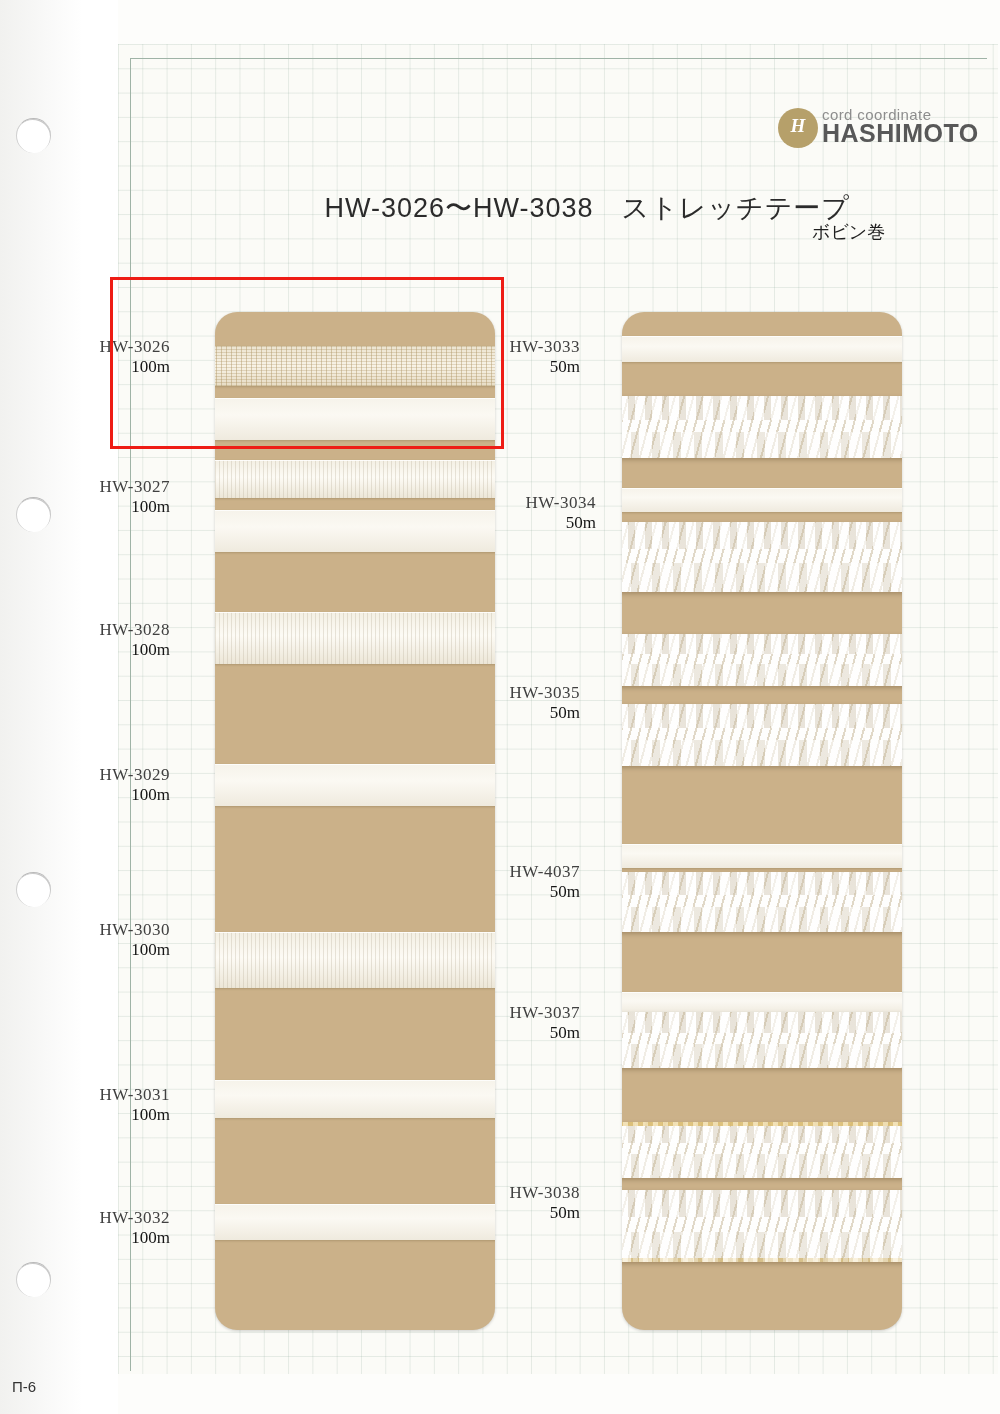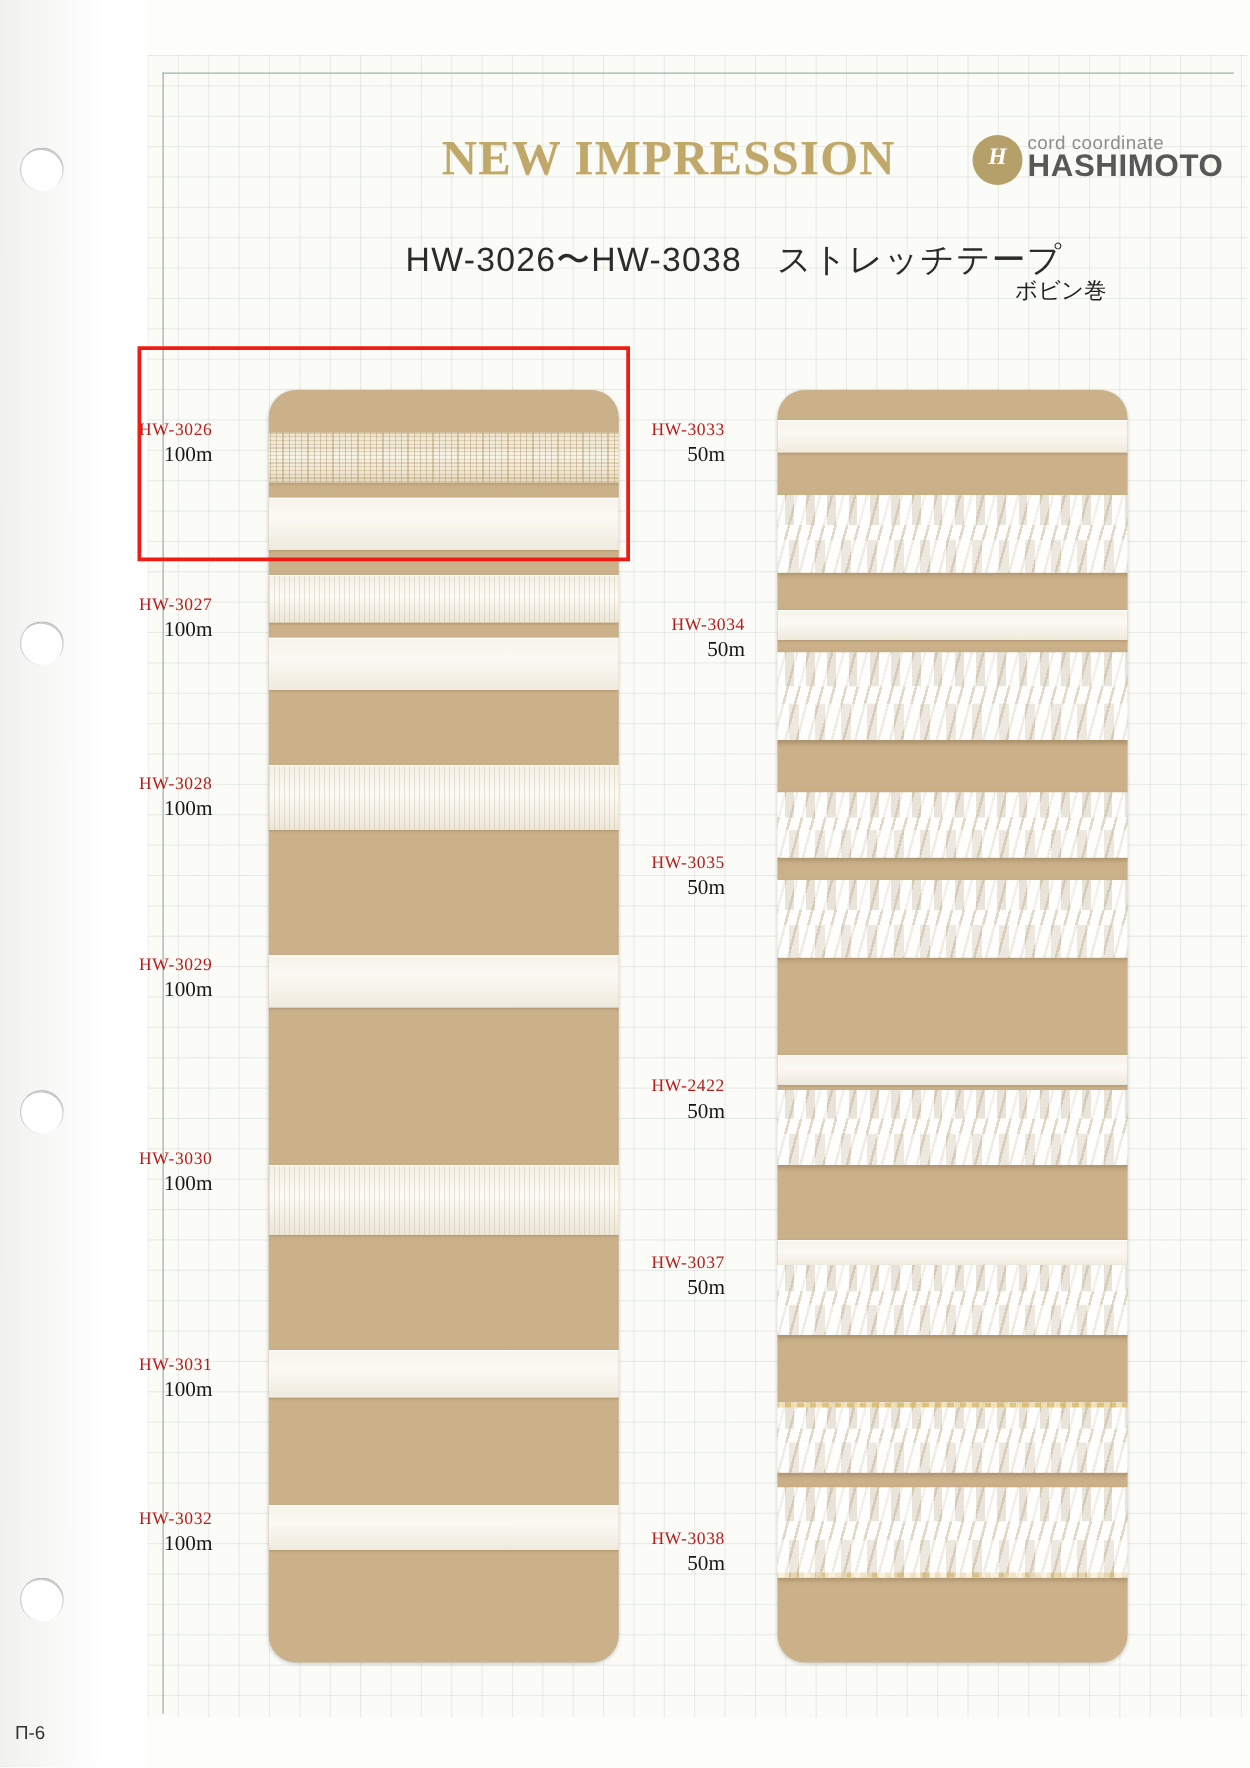--- a/index.html
+++ b/index.html
@@ -147,21 +147,21 @@
     position:absolute;left:0;right:0;height:4px;
     background:repeating-linear-gradient(90deg,#d9b96a 0 5px,#f0dcab 5px 10px);
     opacity:.85;
   }
 
   
   .lbl{
     position:absolute;text-align:right;width:160px;
     font-family:"Liberation Serif","DejaVu Serif",serif;
   }
-  .lbl .code{font-size:14px;color:#b91c1c;letter-spacing:.5px;line-height:1.2;}
+  .lbl .code{font-size:17px;color:#404040;letter-spacing:.5px;line-height:1.2;}
   .lbl .len{font-size:17px;color:#161616;}
 
   
   .selection{
     position:absolute;left:110px;top:277px;width:394px;height:172px;
     border:3px solid #ee1c15;
     box-sizing:border-box;
     pointer-events:none;
   }
 
@@ -194,21 +194,20 @@
 
   <div class="grid-area"></div>
   <div class="grid-border"></div>
   <div class="edge-shadow"></div>
 
   <div class="hole h1"></div>
   <div class="hole h2"></div>
   <div class="hole h3"></div>
   <div class="hole h4"></div>
 
-  <div class="title">NEW  IMPRESSION</div>
 
   <div class="logo">
     <div class="logo-mark">
       <span>H</span>
     </div>
     <div class="logo-sub">cord coordinate</div>
     <div class="logo-name">HASHIMOTO</div>
   </div>
 
   <div class="subtitle">HW-3026〜HW-3038　ストレッチテープ</div>
@@ -280,28 +279,28 @@
   </div>
   <div class="lbl" style="left:436px;top:493px;">
     <div class="code">HW-3034</div>
     <div class="len">50m</div>
   </div>
   <div class="lbl" style="left:420px;top:683px;">
     <div class="code">HW-3035</div>
     <div class="len">50m</div>
   </div>
   <div class="lbl" style="left:420px;top:862px;">
-    <div class="code">HW-2422</div>
+    <div class="code">HW-4037</div>
     <div class="len">50m</div>
   </div>
   <div class="lbl" style="left:420px;top:1003px;">
     <div class="code">HW-3037</div>
     <div class="len">50m</div>
   </div>
-  <div class="lbl" style="left:420px;top:1183px;margin-top:41px;">
+  <div class="lbl" style="left:420px;top:1183px;">
     <div class="code">HW-3038</div>
     <div class="len">50m</div>
   </div>
 
   <div class="selection"></div>
 
 
   <div class="page-no">Π-6</div>
 </div>
 

